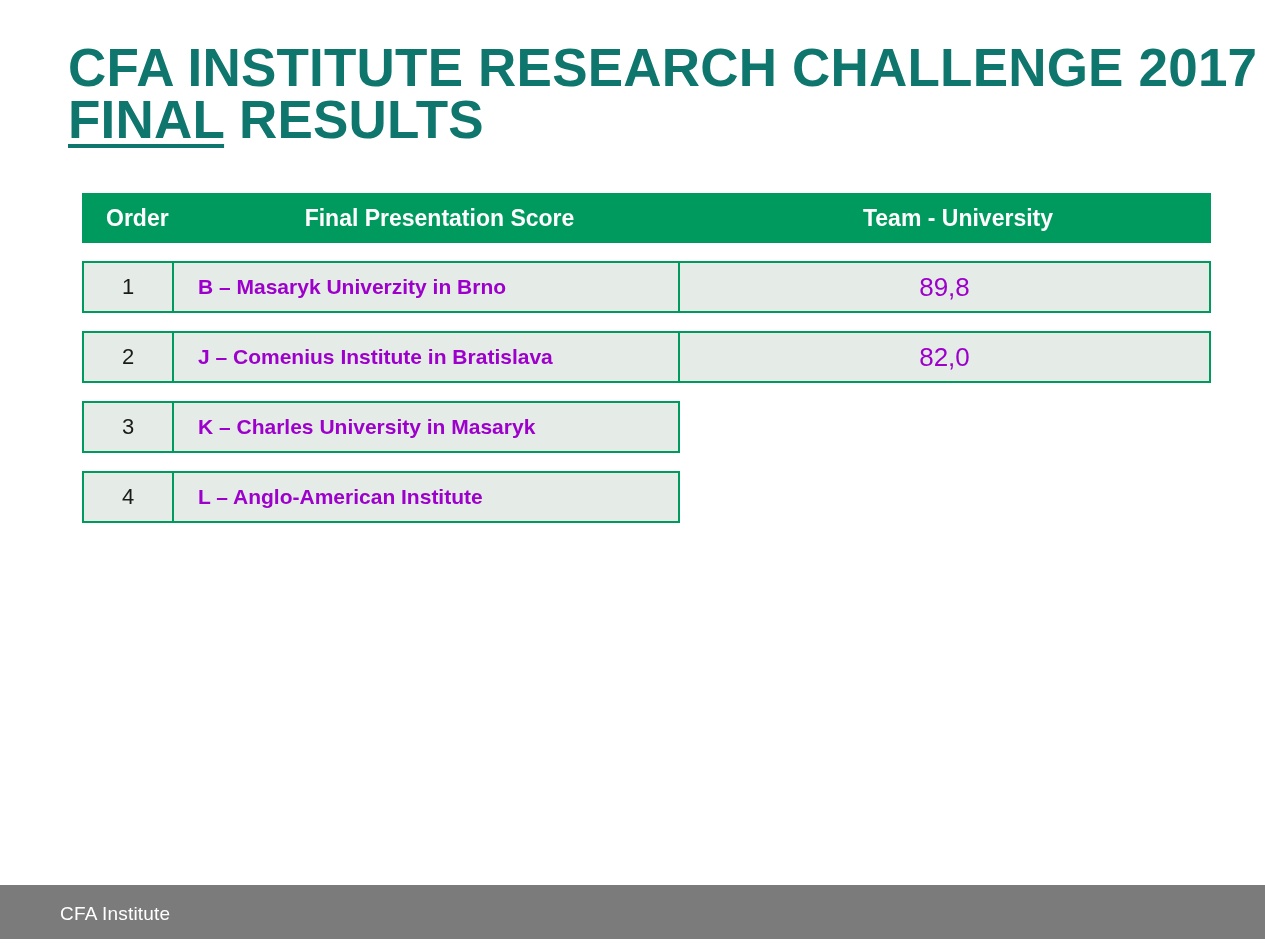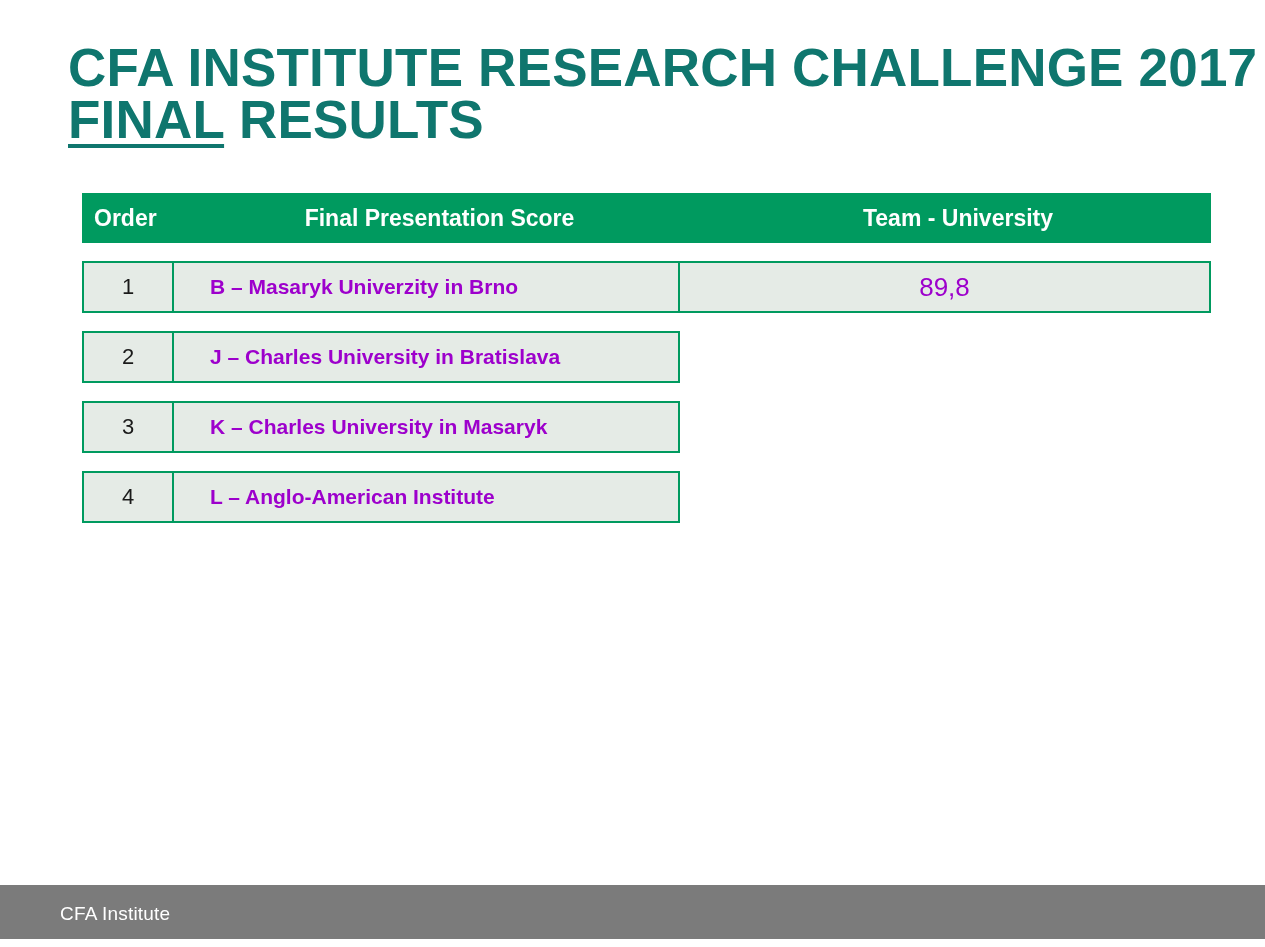--- a/index.html
+++ b/index.html
@@ -59,21 +59,21 @@
     background: #009A5F;
     align-items: center;
     box-sizing: border-box;
   }
   .th {
     color: #FFFFFF;
     font-size: 23px;
     font-weight: bold;
     box-sizing: border-box;
   }
-  .col-order   { width: 92px;  padding-left: 12px; text-align: left; }
+  .col-order   { width: 92px;  padding-left: 24px; text-align: left; }
   .col-team    { width: 506px; text-align: center; }
   .col-score   { width: 531px; text-align: center; }
 
   .row-gap { height: 18px; }
 
   .table-row {
     display: flex;
     height: 52px;
     box-sizing: border-box;
   }
@@ -88,21 +88,21 @@
   .cell-order {
     width: 92px;
     justify-content: center;
     color: #1A1A1A;
     font-size: 22px;
     font-weight: normal;
   }
   .cell-team {
     width: 506px;
     border-left: none;
-    padding-left: 36px;
+    padding-left: 24px;
     color: #9D00CC;
     font-size: 21px;
     font-weight: bold;
     white-space: nowrap;
   }
   .cell-score {
     width: 531px;
     border-left: none;
     justify-content: center;
     color: #9D00CC;
@@ -152,21 +152,22 @@
     <div class="table-row">
       <div class="cell cell-order">1</div>
       <div class="cell cell-team">B – Masaryk Univerzity in Brno</div>
       <div class="cell cell-score">89,8</div>
     </div>
 
     <div class="row-gap"></div>
 
     <div class="table-row">
       <div class="cell cell-order">2</div>
-      <div class="cell cell-team">J – Charles University in Bratislava</div>
+      <div class="cell cell-team">J – Comenius Institute in Bratislava</div>
+      <div class="cell cell-score">82,0</div>
     </div>
 
     <div class="row-gap"></div>
 
     <div class="table-row">
       <div class="cell cell-order">3</div>
       <div class="cell cell-team">K – Charles University in Masaryk</div>
     </div>
 
     <div class="row-gap"></div>

